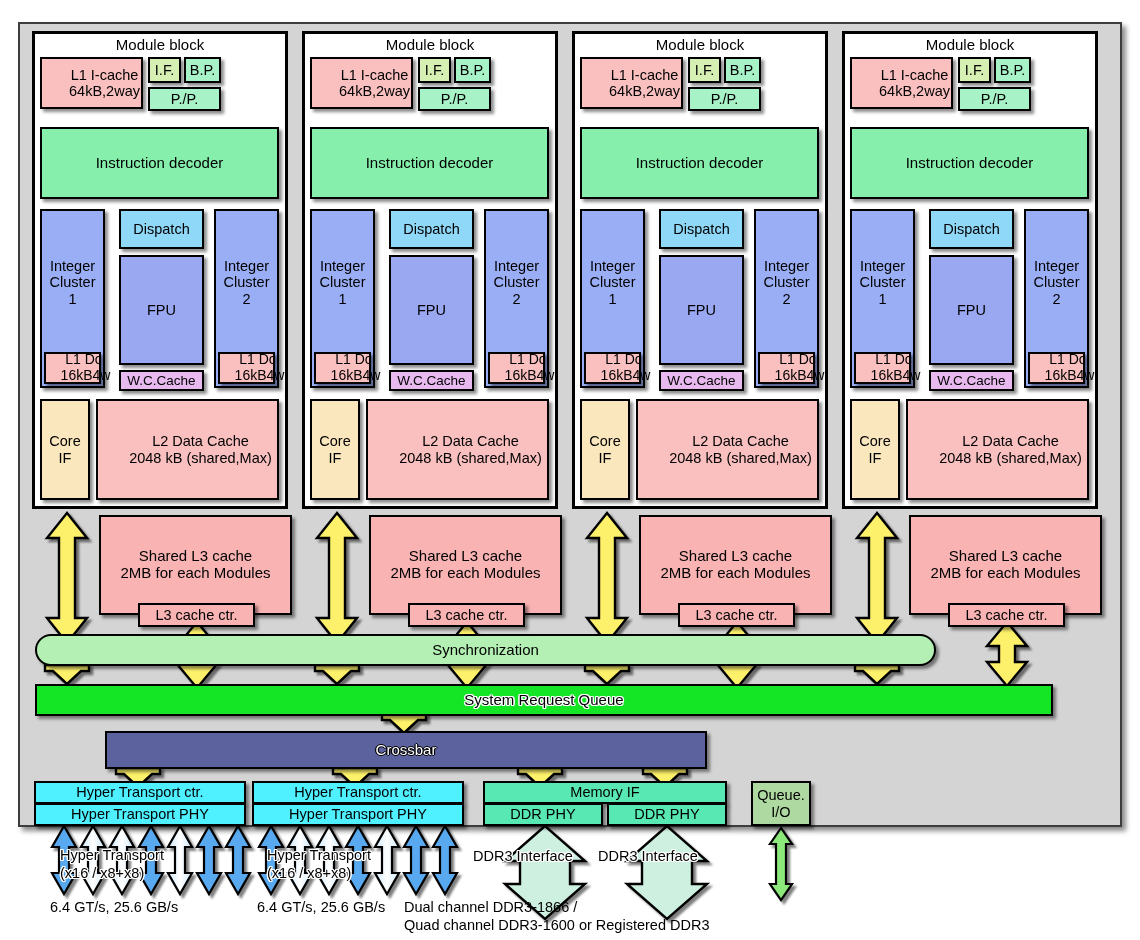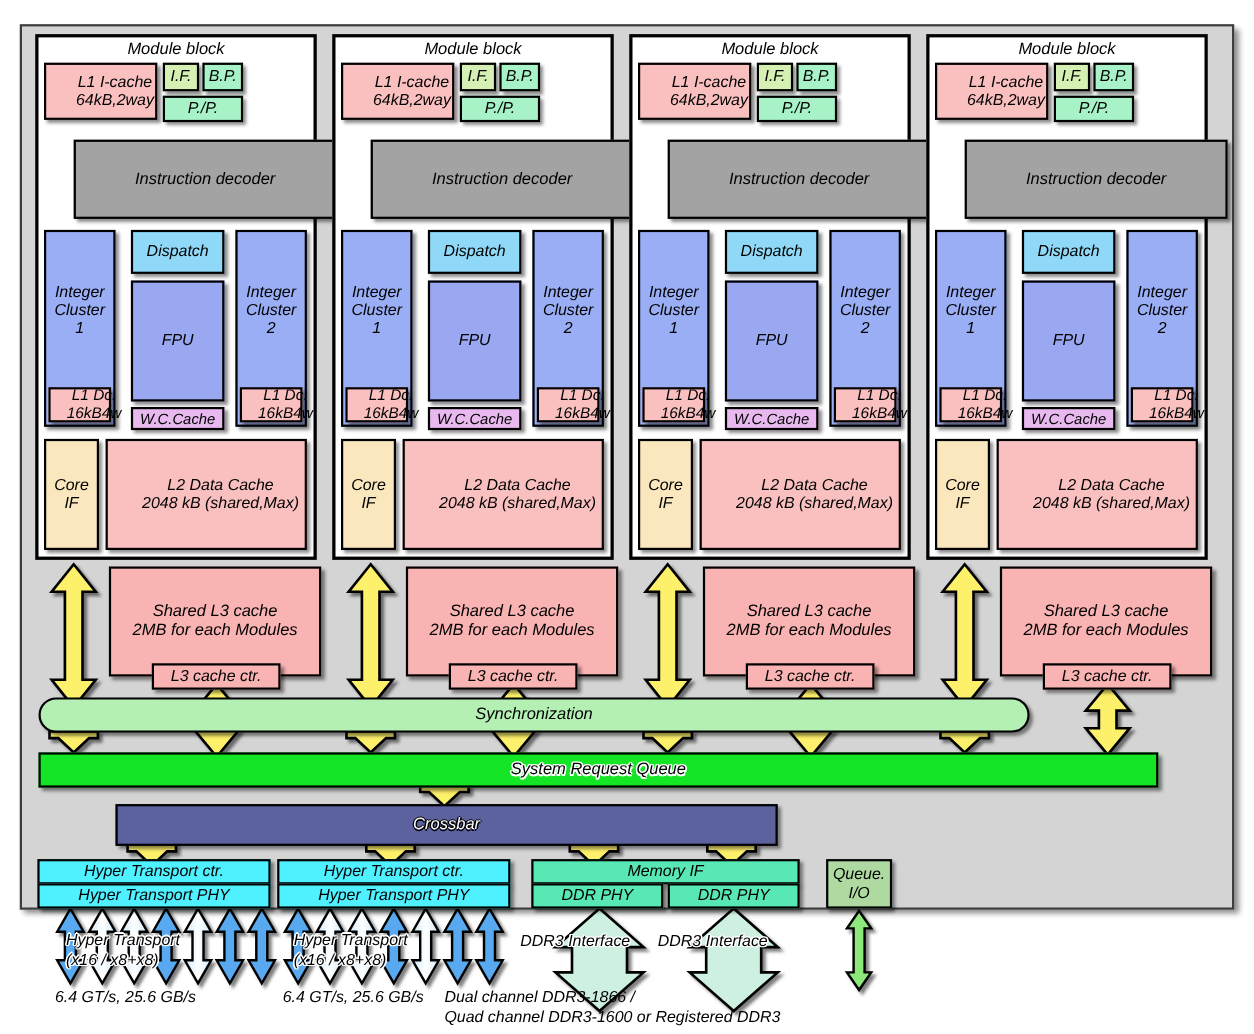--- a/index.html
+++ b/index.html
@@ -1,21 +1,21 @@
 <!DOCTYPE html>
 <html><head>
 <meta charset="utf-8">
 <style>
   html,body{margin:0;padding:0;background:#ffffff;}
   body{
     font-family:"Liberation Sans","DejaVu Sans",sans-serif;
     width:1140px;height:940px;position:relative;overflow:hidden;
     -webkit-font-smoothing:antialiased;
   }
-  #stage{position:absolute;left:0;top:0;width:959px;height:940px;font-style:italic;}
+  #stage{position:absolute;left:0;top:0;width:959px;height:940px;}
   .abs{position:absolute;box-sizing:border-box;}
   .box{
     position:absolute;box-sizing:border-box;border:2px solid #000;
     display:flex;align-items:center;justify-content:center;
     text-align:center;line-height:1.12;color:#000;
     box-shadow:3px 3px 3px rgba(0,0,0,.45);
   }
   .box.noshadow{box-shadow:none;}
   .lbl{display:block;white-space:pre-line;}
 
@@ -29,21 +29,21 @@
   .module{background:#ffffff;border:3px solid #000;}
   .module-title{
     position:absolute;left:0;right:0;top:5px;text-align:center;
     font-size:15px;color:#000;
   }
 
   .c-pink{background:#fac0c0;padding-left:26px;}
   .c-pink2{background:#f9b3b3;}
   .c-lgreen{background:#d6f0b4;}
   .c-mgreen{background:#a8f2c8;}
-  .c-cyan{background:#a3a3a3;margin-left:27px;}
+  .c-cyan{background:#86efac;}
   .c-skyblue{background:#8fd8f8;}
   .c-periwinkle{background:#9aa8f2;}
   .c-blue{background:#9aaef5;}
   .c-lav{background:#e8b9ee;}
   .c-cream{background:#fbe7bd;}
   .c-pastelgreen{background:#b4f0b4;border-radius:16px;}
   .c-green{background:#14e625;}
   .c-navy{background:#5b629e;color:#fff;}
   .c-magenta{background:#fa32d2;}
   .c-htcyan{background:#4ff0ff;}

